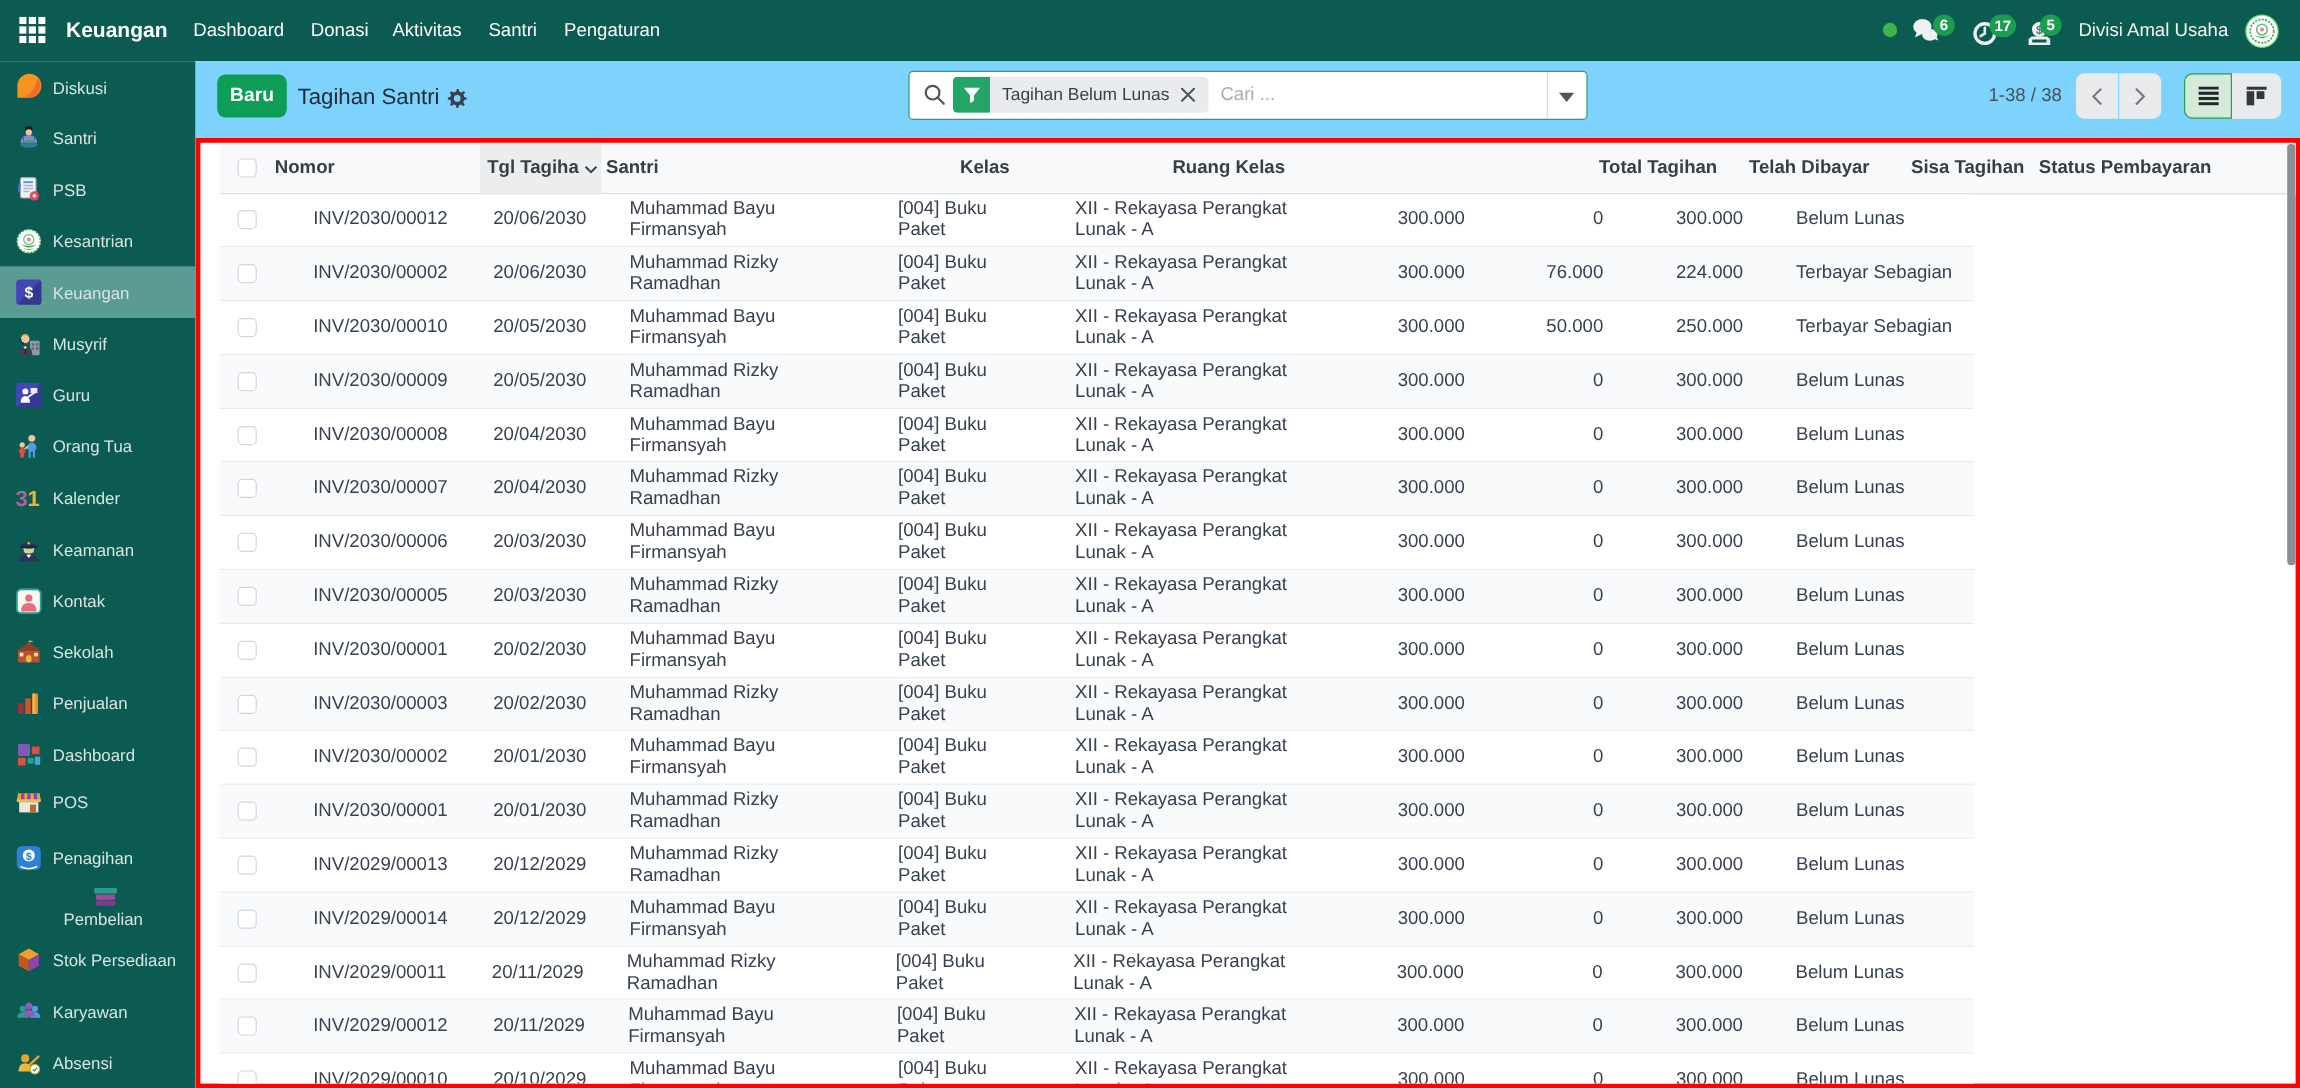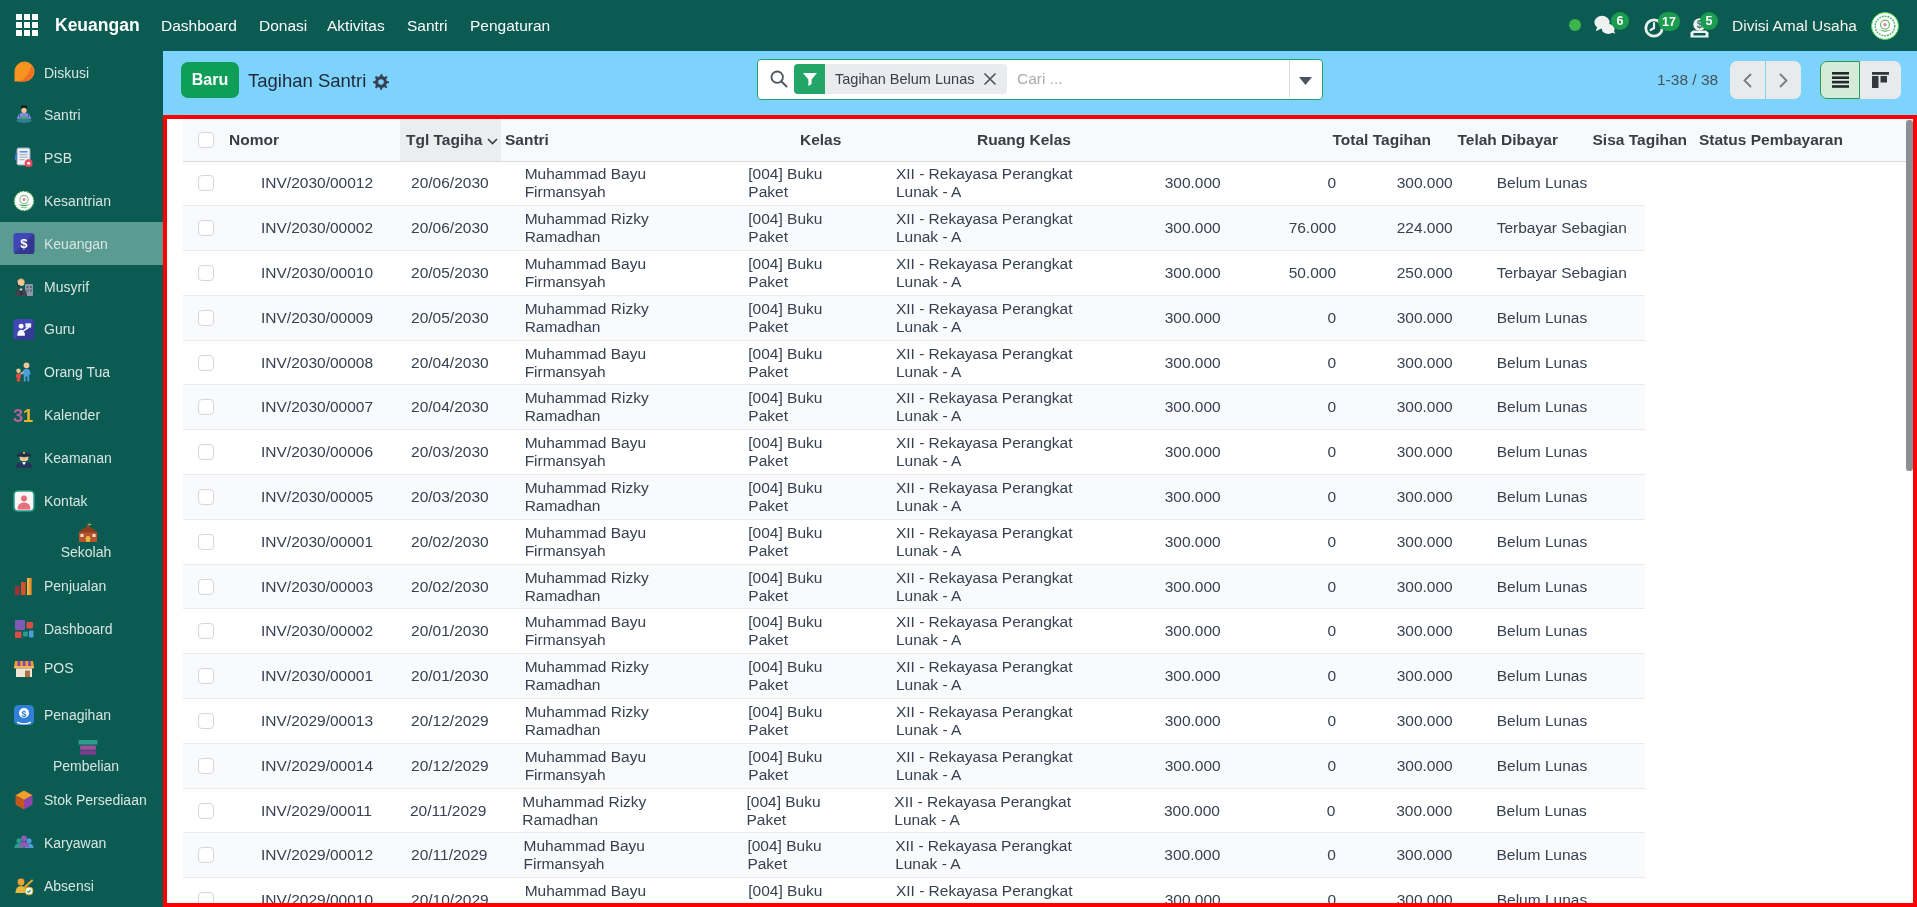--- a/index.html
+++ b/index.html
@@ -224,21 +224,21 @@
     <div class="sitem" style="top: 428px;">
       <div class="ic">
         <svg width="22" height="22" viewBox="0 0 22 22">
           <rect x="1" y="1" width="20" height="20" rx="4" fill="#fdf4f4" stroke="#2a9d8f" stroke-width="1.6"></rect>
           <circle cx="11" cy="8.5" r="3" fill="#e76f7b"></circle>
           <path d="M4.5 19.5 Q4.5 12.5 11 12.5 Q17.5 12.5 17.5 19.5 Z" fill="#e76f7b"></path>
         </svg>
       </div>
       <div class="lb">Kontak</div>
     </div>
-    <div class="sitem" style="top: 470.8px; flex-direction: column;">
+    <div class="sitem" style="top: 470.8px;">
       <div class="ic">
         <svg width="22" height="22" viewBox="0 0 22 22">
           <rect x="2" y="10" width="18" height="10" fill="#b5542d"></rect>
           <path d="M1 10.5 L11 3.5 L21 10.5 Z" fill="#8f3f20"></path>
           <rect x="10.5" y="1.5" width="1" height="4" fill="#6b6b6b"></rect>
           <path d="M11.5 1.5 L15 2.5 L11.5 3.5 Z" fill="#e8b93c"></path>
           <rect x="8.7" y="14" width="4.6" height="6" rx="2" fill="#e8b93c"></rect>
           <rect x="3.5" y="12" width="3" height="3" fill="#fde6c8"></rect>
           <rect x="15.5" y="12" width="3" height="3" fill="#fde6c8"></rect>
         </svg>

